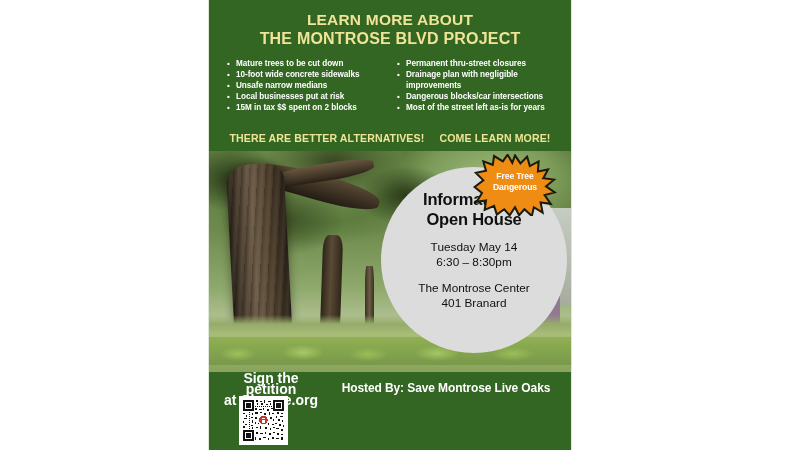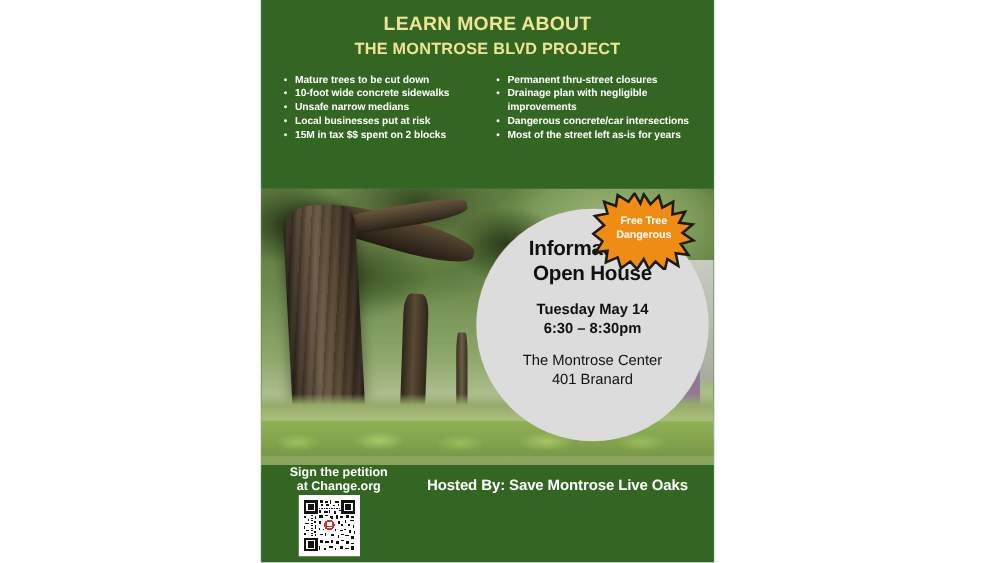--- a/index.html
+++ b/index.html
@@ -19,21 +19,21 @@
     background: #ffffff;
   }
 
   
   #flyer {
     position: absolute;
     left: 208px;
     top: 0px;
     width: 364px;
     height: 450px;
-    background: #15803d;
+    background: #e5e5e5;
     overflow: hidden;
     box-sizing: border-box;
     border-left: 1px solid #dfe6da;
     border-right: 1px solid #dfe6da;
   }
 
   
   #top-panel {
     position: absolute;
     left: 0; top: 0;
@@ -46,21 +46,21 @@
 
   .headline {
     text-align: center;
     color: #efe497;
     font-weight: bold;
     font-size: 15.5px;
     line-height: 19px;
     letter-spacing: 0.2px;
     padding-top: 10px;
   }
-  .headline .l2 { font-size: 13px; }
+  .headline .l2 { font-size: 16px; }
 
   #bullets {
     display: flex;
     margin-top: 11px;
     padding: 0 8px 0 10px;
     gap: 6px;
   }
   .bullet-col {
     flex: 1 1 50%;
     min-width: 0;
@@ -238,21 +238,21 @@
   }
   .circ-title {
     font-size: 16.5px;
     font-weight: bold;
     line-height: 20px;
     letter-spacing: -0.2px;
   }
   .circ-when {
     margin-top: 11px;
     font-size: 11.8px;
-    font-weight: bold;
+    font-weight: normal;
     line-height: 15px;
   }
   .circ-where {
     margin-top: 11px;
     font-size: 11.8px;
     font-weight: normal;
     line-height: 15px;
   }
 
   
@@ -286,21 +286,21 @@
     background: #336622;
   }
   #petition {
     position: absolute;
     left: 8px;
     top: 1px;
     width: 108px;
     text-align: center;
     color: #ffffff;
     font-weight: bold;
-    font-size: 10px;
+    font-size: 14px;
     line-height: 11px;
   }
   #qr {
     position: absolute;
     left: 30px;
     top: 24px;
     width: 49px;
     height: 49px;
     background: #ffffff;
     padding: 3px;
@@ -380,30 +380,35 @@
           <div class="bullet-row">
             <span class="dot">•</span>
             <span class="btext">Permanent thru-street closures</span>
           </div>
           <div class="bullet-row">
             <span class="dot">•</span>
             <span class="btext">Drainage plan with negligible improvements</span>
           </div>
           <div class="bullet-row">
             <span class="dot">•</span>
-            <span class="btext">Dangerous concrete/car intersections</span>
+            <span class="btext">Dangerous blocks/car intersections</span>
           </div>
           <div class="bullet-row">
             <span class="dot">•</span>
             <span class="btext">Most of the street left as-is for years</span>
           </div>
         </div>
 
       </div>
 
+      <div class="alt-line">
+        <span>THERE ARE BETTER ALTERNATIVES!</span>
+        <span class="gap"></span>
+        <span>COME LEARN MORE!</span>
+      </div>
 
     </div>
 
     <div id="photo">
       <div class="ph-sky"></div>
       <div class="ph-canopy"></div>
       <div class="ph-bldg"></div>
       <div class="ph-bldg2"></div>
       <div class="branch-a"></div>
       <div class="branch-b"></div>

